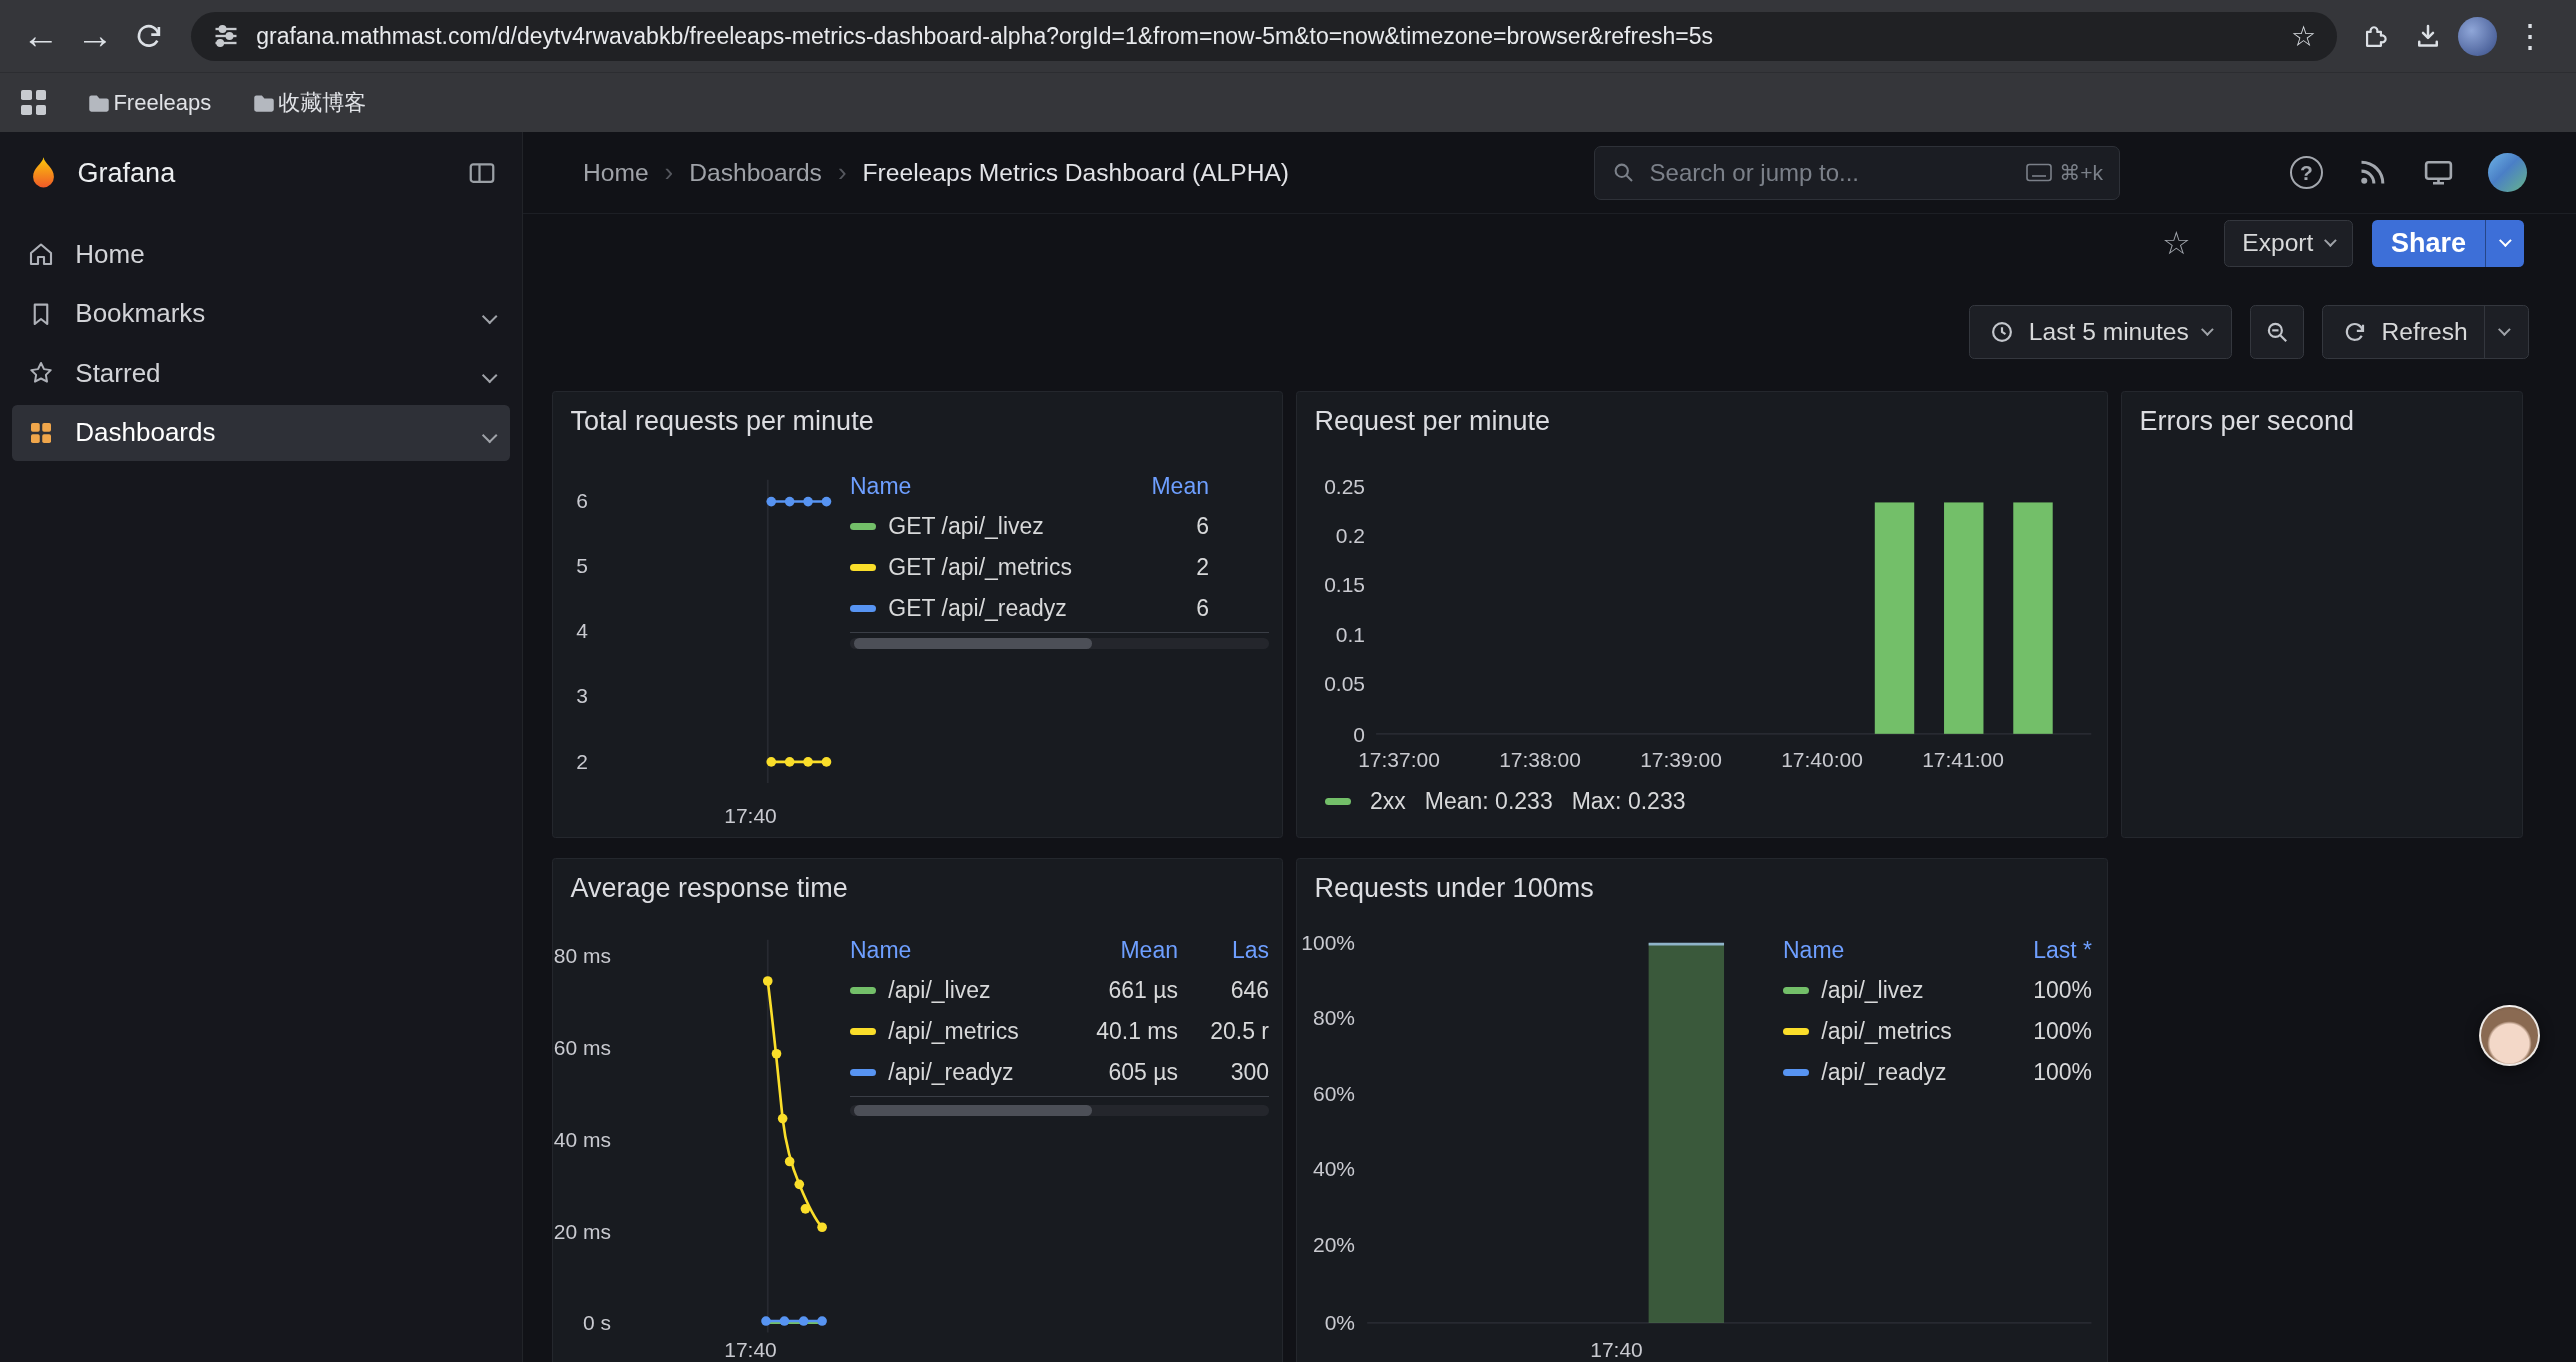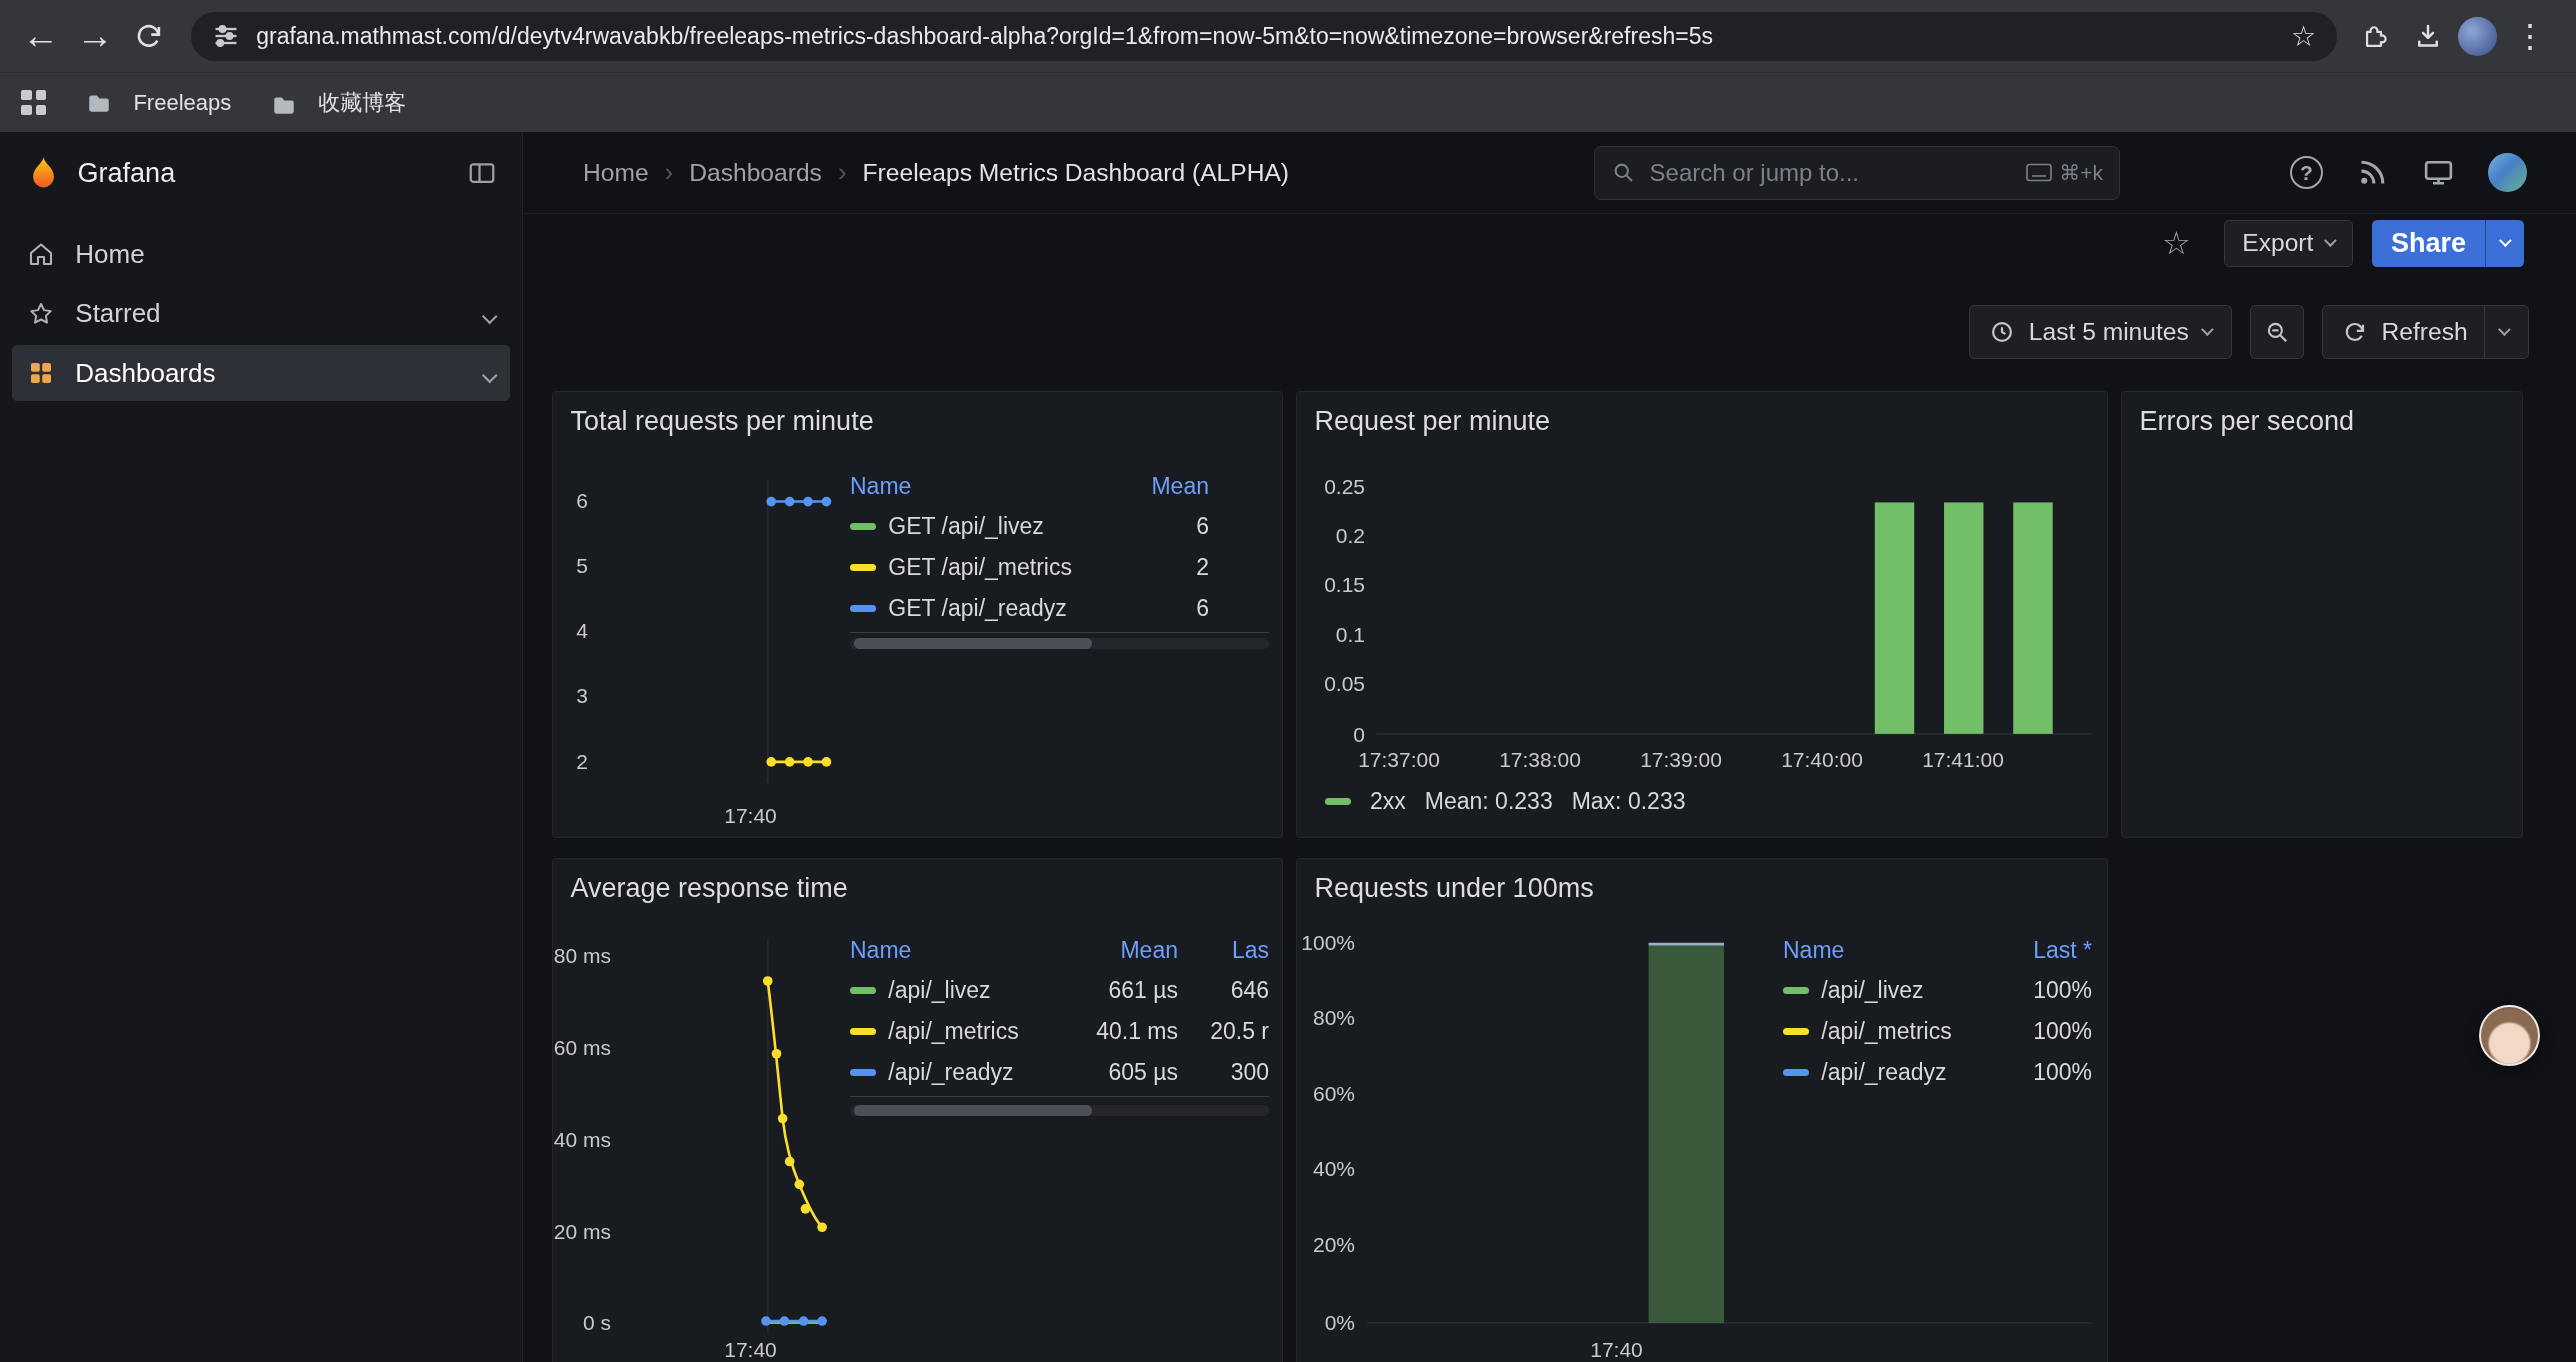--- a/index.html
+++ b/index.html
@@ -13,21 +13,21 @@
   .toolbar{height:72px;display:flex;align-items:center;padding:0 16px;}
   .tool-btn{width:49px;height:49px;border-radius:50%;display:flex;align-items:center;justify-content:center;
     color:#dce0e5;font-size:37px;flex:0 0 auto;margin-right:5.3px;}
   .urlbar{flex:1;min-width:0;height:49px;border-radius:24.6px;background:#202124;margin:0 12.3px;
     display:flex;align-items:center;padding:0 21px;gap:16px;}
   .url-text{flex:1;color:#e8eaed;font-size:23px;white-space:nowrap;overflow:hidden;}
   .url-star{color:#dce0e5;font-size:28px;flex:0 0 auto;}
   .tb-avatar{width:39px;height:39px;border-radius:50%;flex:0 0 auto;margin-right:8.8px;
     background:radial-gradient(circle at 35% 35%,#8fa6d8,#51679f 70%,#3c4c78);}
   .bookmarks{height:60px;display:flex;align-items:center;padding:0 21px;gap:40px;border-top:0.9px solid #2c2d31;}
-  .bm{display:flex;align-items:flex-end;gap:21px;color:#e0e2e6;font-size:22px;}
+  .bm{display:flex;align-items:center;gap:1px;color:#e0e2e6;font-size:22px;}
   .apps-grid{display:grid;grid-template-columns:10.5px 10.5px;grid-gap:4.4px;}
   .apps-grid b{width:10.5px;height:10.5px;background:#c8cbd0;border-radius:1.8px;}
 
   
   .app{position:absolute;left:0;top:132px;right:0;bottom:0;display:flex;}
   .sidebar{width:523px;flex:0 0 auto;background:#16171d;border-right:0.9px solid #222429;}
   .brand-row{height:82px;display:flex;align-items:center;padding:0 24.6px;gap:16px;}
   .brand-name{font-size:27px;font-weight:500;color:#eceef0;}
   .collapse-btn{margin-left:auto;color:#9ba0a6;}
   .nav{padding:12.3px 12.3px;}
@@ -187,20 +187,27 @@
           <line x1="10" y1="5" x2="10" y2="19" stroke="currentColor" stroke-width="1.8"></line>
         </svg>
       </span>
     </div>
     <nav class="nav">
       <div class="nav-item">
         <svg class="ic" viewBox="0 0 24 24">
           <path d="M4 11.2 L12 4.4 L20 11.2 V20 H14.4 V14.4 H9.6 V20 H4 Z" fill="none" stroke="currentColor" stroke-width="1.7" stroke-linejoin="round"></path>
         </svg>
         <span>Home</span>
+      </div>
+      <div class="nav-item">
+        <svg class="ic" viewBox="0 0 24 24">
+          <path d="M7 4.5 H17 V20 L12 16 L7 20 Z" fill="none" stroke="currentColor" stroke-width="1.7" stroke-linejoin="round"></path>
+        </svg>
+        <span>Bookmarks</span>
+        <span class="nav-chev"><i class="chev"></i></span>
       </div>
       <div class="nav-item">
         <svg class="ic" viewBox="0 0 24 24">
           <path d="M12 4 l2.4 4.9 5.4 .8 -3.9 3.8 .9 5.4 -4.8 -2.5 -4.8 2.5 .9 -5.4 -3.9 -3.8 5.4 -.8 z" fill="none" stroke="currentColor" stroke-width="1.6" stroke-linejoin="round"></path>
         </svg>
         <span>Starred</span>
         <span class="nav-chev"><i class="chev"></i></span>
       </div>
       <div class="nav-item active">
         <svg class="ic" viewBox="0 0 24 24">

